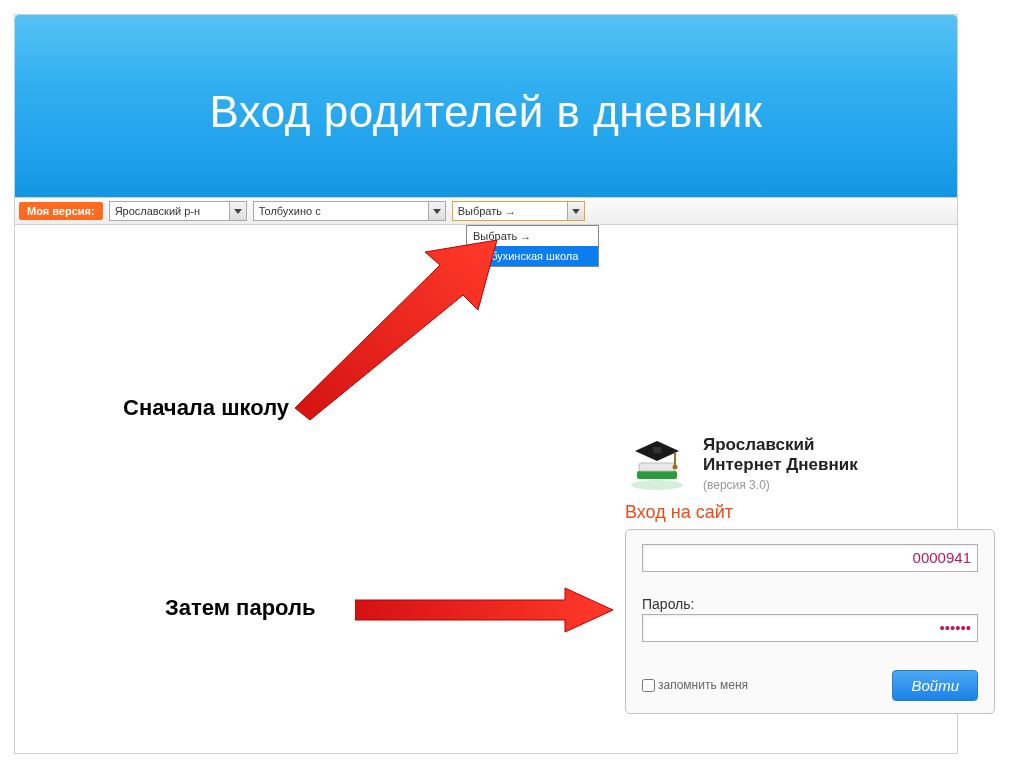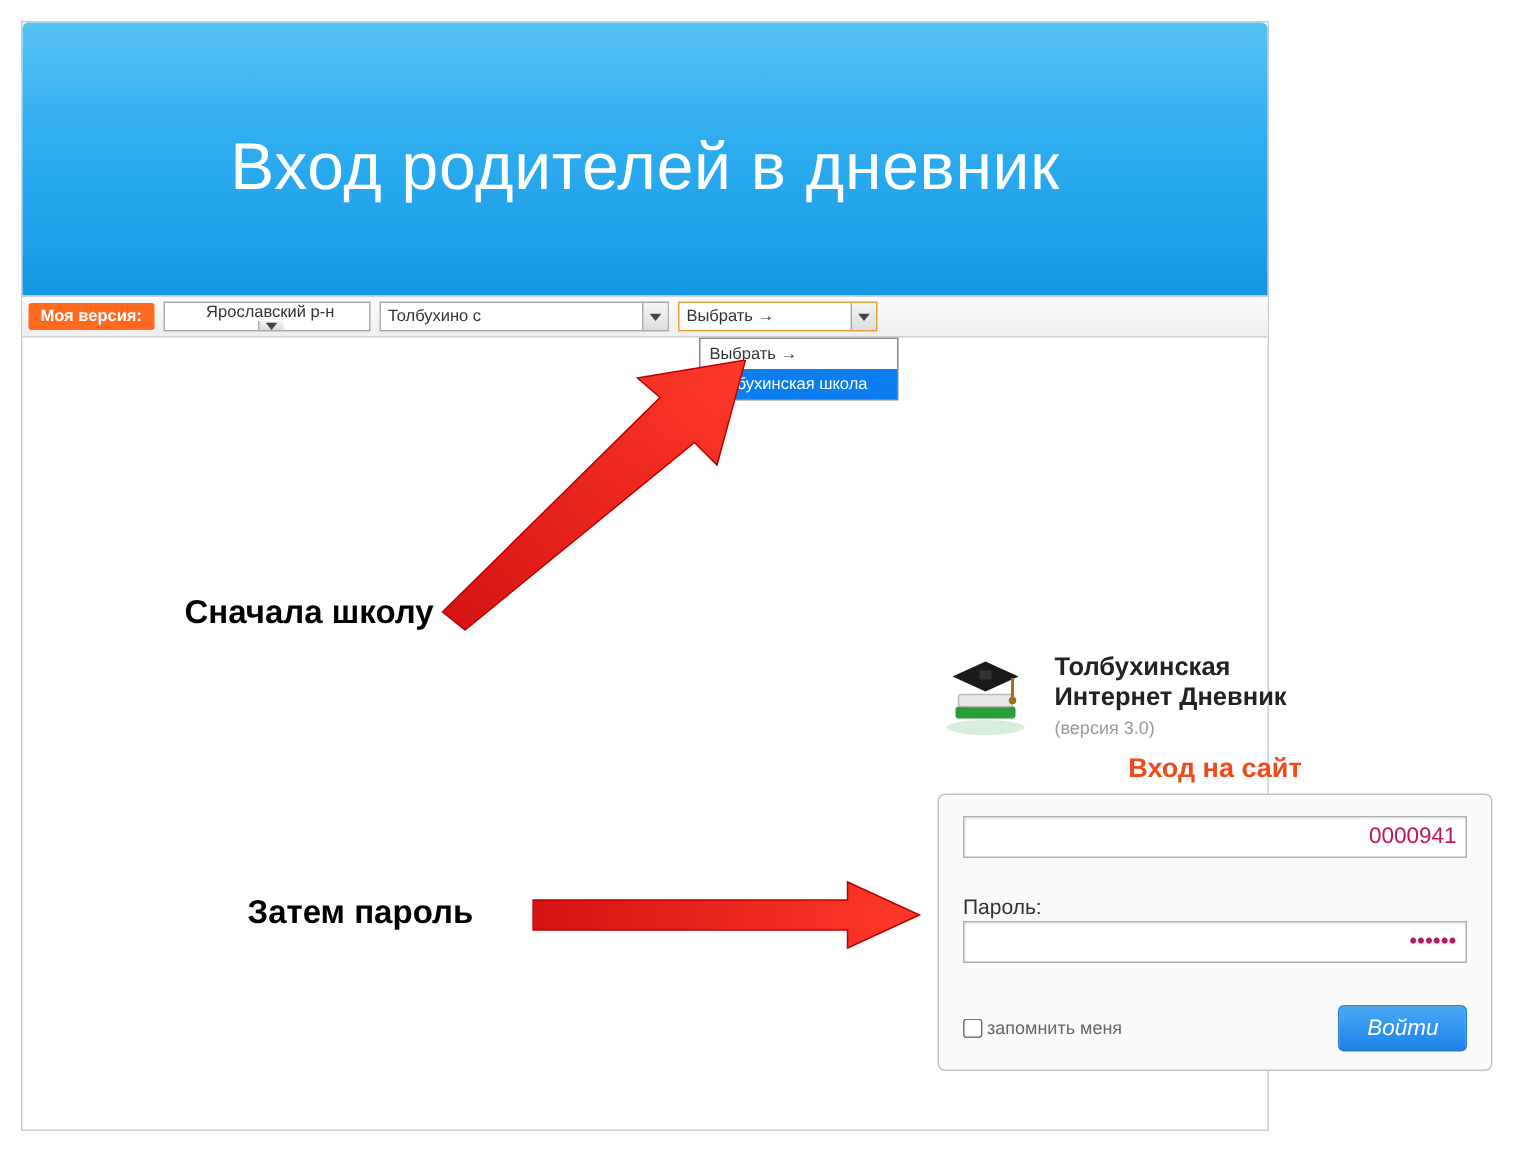--- a/index.html
+++ b/index.html
@@ -8,21 +8,21 @@
       height: 768px;
       background: #fff;
       font-family: Arial, sans-serif;
       position: relative;
       overflow: hidden;
     }
     .slide-frame {
       position: absolute;
       left: 14px;
       top: 14px;
-      width: 832px;
+      width: 944px;
       height: 740px;
       border: 1px solid #c8d0d8;
       background: #fff;
     }
     .header-band {
       position: absolute;
       left: 0;
       top: 0;
       width: 100%;
       height: 182px;
@@ -78,21 +78,21 @@
     .combo-arrow {
       width: 17px;
       height: 18px;
       background: linear-gradient(to bottom, #f5f5f5, #ddd);
       border-left: 1px solid #a9a9a9;
       display: flex;
       align-items: center;
       justify-content: center;
     }
     .combo-arrow svg { width: 8px; height: 5px; }
-    .combo1 { width: 138px; flex-direction: column; }
+    .combo1 { width: 138px; }
     .combo2 { width: 193px; gap: 19px; }
     .combo3 { width: 133px; border-color: #e6a23c; }
     .dropdown-list {
       position: absolute;
       left: 451px;
       top: 210px;
       width: 133px;
       background: #fff;
       border: 1px solid #888;
       font-size: 11px;
@@ -139,24 +139,24 @@
       color: #222;
       line-height: 1.2;
     }
     .logo-title .line2 { display: block; }
     .logo-ver {
       font-size: 12px;
       color: #999;
       margin-top: 2px;
     }
     .login-heading {
-      text-align: center;
+      text-align: left;
       color: #f14a1a;
       font-size: 18px;
-      font-weight: bold;
+      font-weight: normal;
       margin-bottom: 6px;
     }
     .login-box {
       border: 1px solid #c2c2c2;
       border-radius: 5px;
       background: #fafafa;
       padding: 14px 16px 12px 16px;
     }
     .field-label {
       font-size: 14px;
@@ -274,21 +274,21 @@
           <rect x="12" y="36" width="40" height="8" rx="2" fill="#2a9d3a"></rect>
           <rect x="14" y="28" width="36" height="8" rx="2" fill="#e8e8e8" stroke="#bbb"></rect>
           <polygon points="32,6 54,16 32,26 10,16" fill="#1a1a1a"></polygon>
           <rect x="28" y="12" width="8" height="6" fill="#333"></rect>
           <line x1="50" y1="17" x2="50" y2="30" stroke="#a07020" stroke-width="2"></line>
           <circle cx="50" cy="32" r="2.5" fill="#a07020"></circle>
         </svg>
       </div>
       <div>
         <div class="logo-title">
-          <span>Толбухинская</span>
+          <span>Ярославский</span>
           <span class="line2">Интернет Дневник</span>
         </div>
         <div class="logo-ver">(версия 3.0)</div>
       </div>
     </div>
 
     <div class="login-heading">Вход на сайт</div>
 
     <div class="login-box">
       <input class="text-input" type="text" value="0000941" style="">

